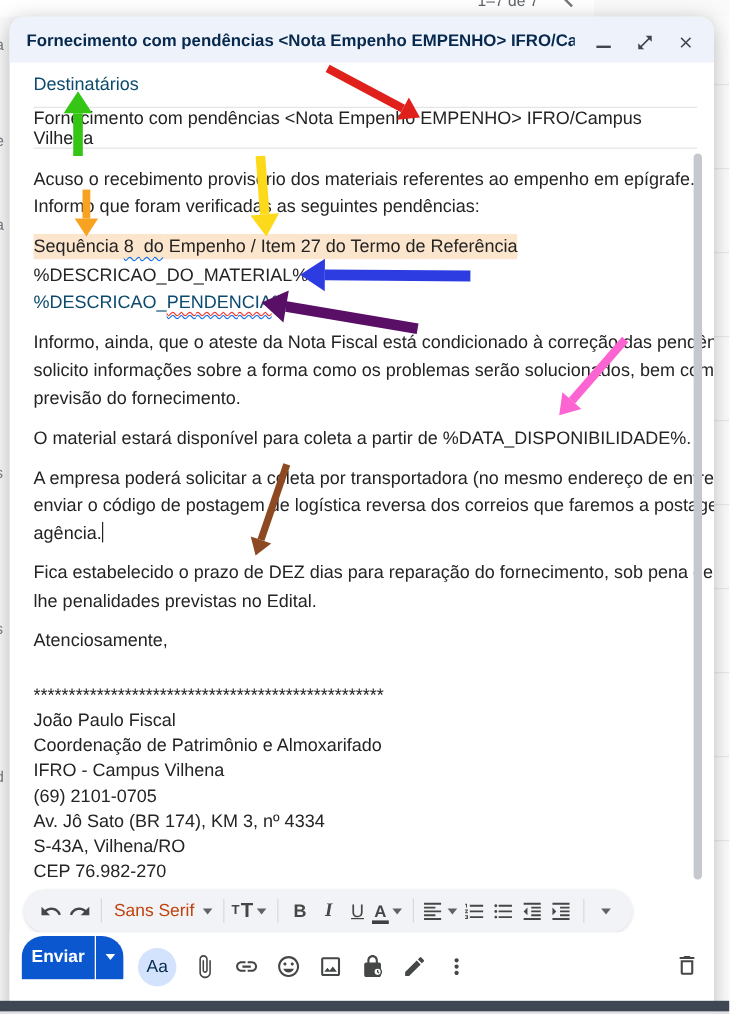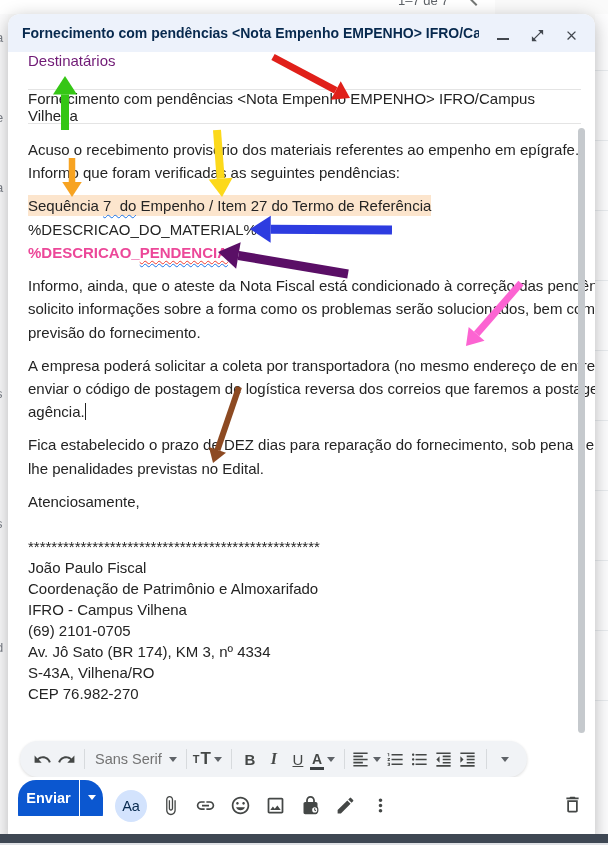--- a/index.html
+++ b/index.html
@@ -19,47 +19,47 @@
   .rline{position:absolute;left:0;width:13px;height:1px;background:#e9ecef;}
   
   .compose{position:absolute;left:8px;top:14px;width:587px;height:831px;background:#fff;
            border-radius:12px 12px 0 0;box-shadow:0 4px 18px rgba(0,0,0,.28);z-index:2;}
   .compose-header{position:absolute;left:0;top:0;width:587px;height:38px;background:#edf2fb;
                   border-radius:12px 12px 0 0;display:flex;align-items:center;padding:0 14px;}
   .compose-title{flex:1;font-size:14px;font-weight:600;color:#07294e;white-space:nowrap;overflow:hidden;}
   .hdr-btn{width:20px;height:20px;display:flex;align-items:flex-end;justify-content:center;margin-left:14px;}
   .hdr-btn svg{width:15px;height:15px;fill:#42474e;}
   .minimize-line{width:12px;height:2px;background:#42474e;margin-bottom:3px;}
-  .row-recipients{position:absolute;left:12px;top:38px;width:561px;height:37px;display:flex;
-                  padding-left:8px;font-size:15px;color:#701a75;}
+  .row-recipients{position:absolute;left:12px;top:38px;width:561px;height:37px;display:flex;align-items:center;
+                  padding-left:8px;font-size:15px;color:#0c4a6e;}
   .sep{position:absolute;left:20px;width:553px;height:1px;background:#e4e4e4;}
   .row-subject{position:absolute;left:12px;top:76px;width:561px;height:33px;display:flex;align-items:center;
                padding-left:8px;font-size:15px;color:#232323;}
   
   .body{position:absolute;left:0;top:110px;width:587px;height:617px;overflow:hidden;padding:14px 20px 0 20px;
         font-size:15px;color:#242424;}
   .para{margin:0 0 9.5px 0;}
   .line{height:23.4px;line-height:23.4px;white-space:pre;}
   .sig .line{height:21px;line-height:21px;}
   .blank-para{height:14px;margin:0;}
   .hl{background:#fce5cd;padding:2px 0;}
-  .red{color:#ec4899;font-weight:bold;}
+  .red{color:#0c4a6e;}
   .wavy-blue{text-decoration:underline;text-decoration-style:wavy;text-decoration-color:#1a73e8;text-decoration-thickness:1px;text-underline-offset:3px;}
   .wavy-blue-deep{text-decoration:underline;text-decoration-style:wavy;text-decoration-color:#1a73e8;text-decoration-thickness:1px;text-underline-offset:5px;}
   .wavy-red{text-decoration:underline;text-decoration-style:wavy;text-decoration-color:#f03b30;text-decoration-thickness:1px;text-underline-offset:2px;}
   .caret-bar{display:inline-block;width:1.5px;height:17px;background:#222;vertical-align:-3px;}
   
   .scroll-thumb{position:absolute;left:570px;top:114px;width:7px;height:605px;background:#c5c9cd;border-radius:4px;}
   
   .fmt-toolbar{position:absolute;left:12px;top:727px;width:507px;height:36px;background:#f1f3f6;
                border-radius:18px;display:flex;align-items:center;padding:0 10px;box-shadow:0 1px 3px rgba(0,0,0,.14);}
   .tb-btn{height:26px;min-width:24px;display:flex;align-items:center;justify-content:center;border-radius:4px;color:#444746;}
   .tb-btn svg{width:19px;height:19px;fill:#444746;}
   .tb-sep{width:1px;height:20px;background:#d7dadd;margin:0 6px;}
-  .tb-font{font-size:14.5px;color:#737373;padding:0 4px;white-space:nowrap;}
+  .tb-font{font-size:14.5px;color:#c2410c;padding:0 4px;white-space:nowrap;}
   .caret-down{width:0;height:0;border-left:4px solid transparent;border-right:4px solid transparent;border-top:5px solid #5f6368;margin:0 3px;}
   .t-small{font-size:11px;font-weight:600;color:#444746;}
   .t-big{font-size:17px;font-weight:600;color:#444746;margin-left:1px;}
   .b-bold{font-weight:700;font-size:15px;}
   .i-italic{font-family:"Liberation Serif",serif;font-style:italic;font-weight:600;font-size:16px;padding:0 2px;}
   .u-under{font-size:15px;text-decoration:underline;font-weight:500;}
   .color-a{position:relative;font-size:14px;font-weight:600;padding:0 2px;}
   .color-a i{position:absolute;left:0;right:0;bottom:-3px;height:3px;background:#3c4043;}
   
   .action-bar{position:absolute;left:0;top:763px;width:587px;height:57px;background:#fff;display:flex;align-items:center;}
@@ -150,28 +150,31 @@
       <span>Fornecimento com pendências &lt;Nota Empenho EMPENHO&gt; IFRO/Campus Vilhena</span>
     </div>
     <div class="sep" style="top:109px;"></div>
 
     <div class="body" id="email-body">
         <div class="para">
           <div class="line"><span class="">Acuso o recebimento provisório dos materiais referentes ao empenho em epígrafe.</span></div>
           <div class="line"><span class="">Informo que foram verificadas as seguintes pendências:</span></div>
         </div>
         <div class="para">
-          <div class="line"><span class="hl">Sequência </span><span class="hl wavy-blue">7  do</span><span class="hl"> Empenho / Item 27 do Termo de Referência</span></div>
+          <div class="line"><span class="hl">Sequência </span><span class="hl wavy-blue">8  do</span><span class="hl"> Empenho / Item 27 do Termo de Referência</span></div>
           <div class="line"><span class="">%DESCRICAO_DO_MATERIAL%</span></div>
           <div class="line"><span class="red">%DESCRICAO_</span><span class="red wavy-blue-deep"><span class="wavy-red">PENDENCIA</span></span><span class="red">%</span></div>
         </div>
         <div class="para">
           <div class="line"><span class="">Informo, ainda, que o ateste da Nota Fiscal está condicionado à correção das pendências e</span></div>
           <div class="line"><span class="">solicito informações sobre a forma como os problemas serão solucionados, bem como a</span></div>
           <div class="line"><span class="">previsão do fornecimento.</span></div>
+        </div>
+        <div class="para">
+          <div class="line"><span class="">O material estará disponível para coleta a partir de %DATA_DISPONIBILIDADE%.</span></div>
         </div>
         <div class="para">
           <div class="line"><span class="">A empresa poderá solicitar a coleta por transportadora (no mesmo endereço de entrega) ou</span></div>
           <div class="line"><span class="">enviar o código de postagem de logística reversa dos correios que faremos a postagem na</span></div>
           <div class="line"><span class="">agência.</span><span class="caret-bar"></span></div>
         </div>
         <div class="para">
           <div class="line"><span class="">Fica estabelecido o prazo de DEZ dias para reparação do fornecimento, sob pena de imputar-</span></div>
           <div class="line"><span class="">lhe penalidades previstas no Edital.</span></div>
         </div>

